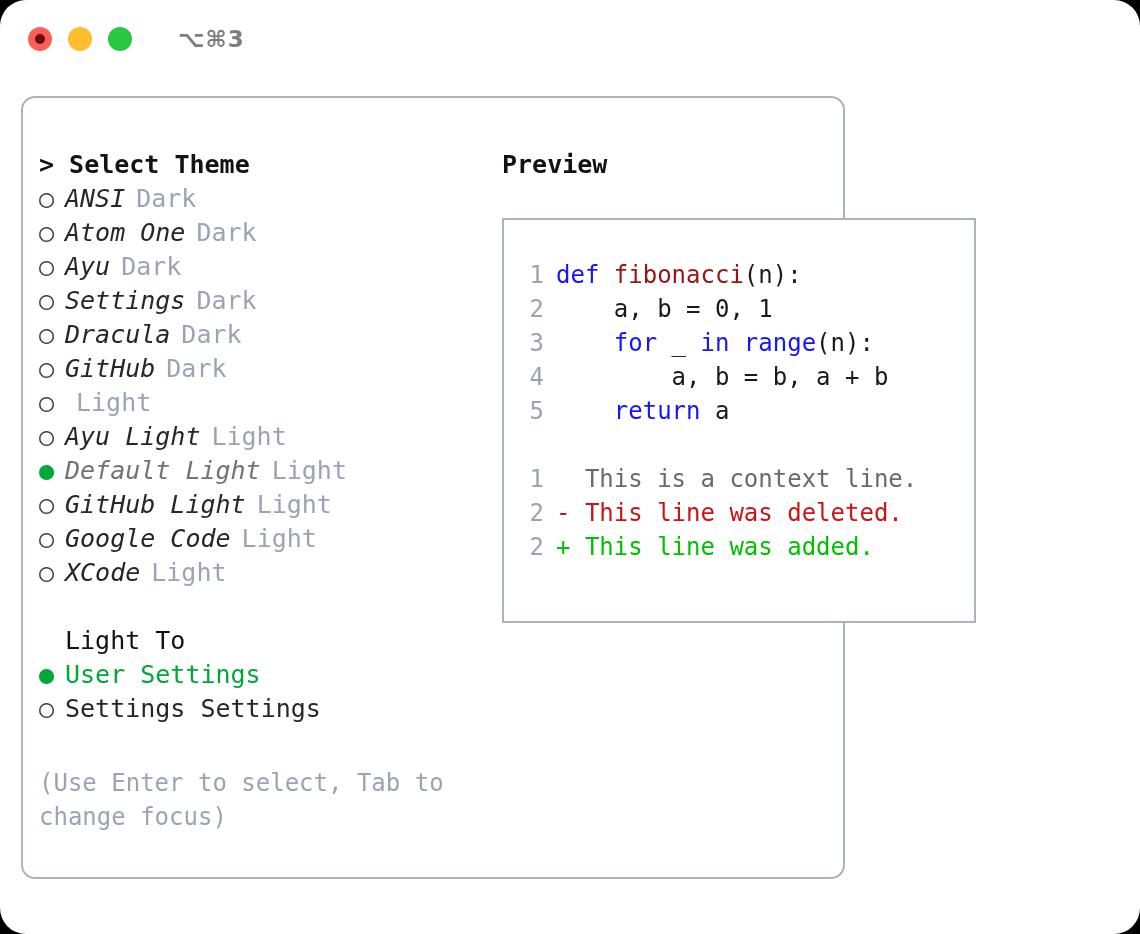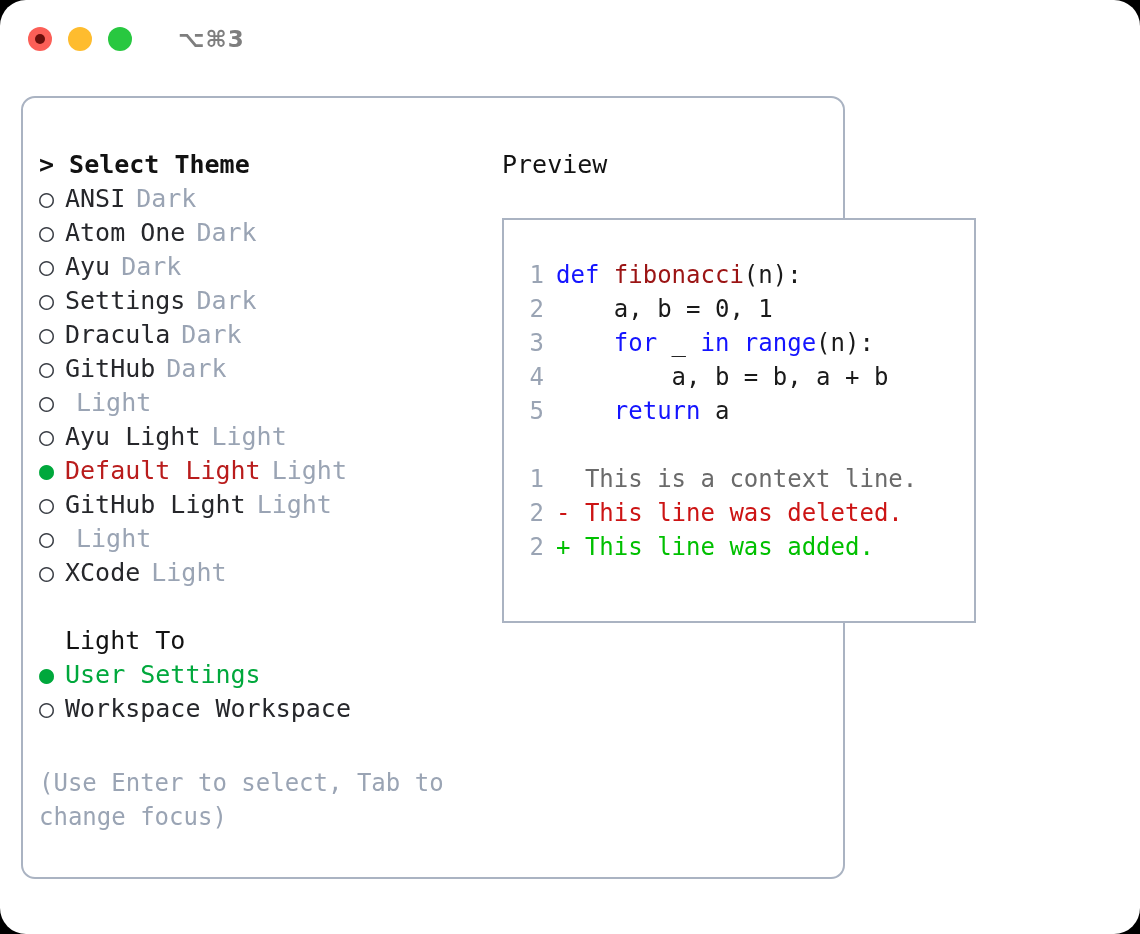--- a/index.html
+++ b/index.html
@@ -113,22 +113,22 @@
   }
   .marker {
     display: inline-block;
     width: 26px;
     flex: 0 0 26px;
     font-size: 25px;
     line-height: 34px;
     color: #3b3f46;
   }
   .theme-row.selected .marker { color: #00a83c; }
-  .theme-row.selected .theme-name { color: #b91c1c; }
-  .theme-name { color: #26272b; }
+  .theme-row.selected .theme-name { color: #737373; }
+  .theme-name { color: #26272b; font-style: italic; }
   .theme-tag {
     color: #9aa4b4;
     margin-left: 11px;
   }
 
   .spacer-gap { height: 34px; }
 
   .apply-heading {
     font-size: 25px;
     color: #121212;
@@ -159,21 +159,21 @@
 
   
   .right-col {
     position: absolute;
     left: 479px;
     top: 50px;
     width: 490px;
   }
   .preview-title {
     font-size: 25px;
-    font-weight: normal;
+    font-weight: bold;
     color: #121212;
     line-height: 34px;
     white-space: pre;
   }
   .preview-box {
     margin-top: 36px;
     width: 474px;
     height: 405px;
     border: 2px solid #aab3c2;
     background: #ffffff;
@@ -236,31 +236,31 @@
             <div class="theme-row"><span class="marker">○</span><span class="theme-name">ANSI</span><span class="theme-tag">Dark</span></div>
             <div class="theme-row"><span class="marker">○</span><span class="theme-name">Atom One</span><span class="theme-tag">Dark</span></div>
             <div class="theme-row"><span class="marker">○</span><span class="theme-name">Ayu</span><span class="theme-tag">Dark</span></div>
             <div class="theme-row"><span class="marker">○</span><span class="theme-name">Settings</span><span class="theme-tag">Dark</span></div>
             <div class="theme-row"><span class="marker">○</span><span class="theme-name">Dracula</span><span class="theme-tag">Dark</span></div>
             <div class="theme-row"><span class="marker">○</span><span class="theme-name">GitHub</span><span class="theme-tag">Dark</span></div>
             <div class="theme-row"><span class="marker">○</span><span class="theme-tag">Light</span></div>
             <div class="theme-row"><span class="marker">○</span><span class="theme-name">Ayu Light</span><span class="theme-tag">Light</span></div>
             <div class="theme-row selected"><span class="marker">●</span><span class="theme-name">Default Light</span><span class="theme-tag">Light</span></div>
             <div class="theme-row"><span class="marker">○</span><span class="theme-name">GitHub Light</span><span class="theme-tag">Light</span></div>
-            <div class="theme-row"><span class="marker">○</span><span class="theme-tag">Light</span></div>
+            <div class="theme-row"><span class="marker">○</span><span class="theme-name">Google Code</span><span class="theme-tag">Light</span></div>
             <div class="theme-row"><span class="marker">○</span><span class="theme-name">XCode</span><span class="theme-tag">Light</span></div>
           </div>
 
         <div class="spacer-gap"></div>
 
         <div class="apply-heading">Light To</div>
 
         <div id="apply-list">
             <div class="apply-row selected"><span class="marker">●</span><span class="apply-label">User Settings</span></div>
-            <div class="apply-row"><span class="marker">○</span><span class="apply-label">Workspace Workspace</span></div>
+            <div class="apply-row"><span class="marker">○</span><span class="apply-label">Settings Settings</span></div>
           </div>
 
         <div class="hint">(Use Enter to select, Tab to change focus)</div>
 
       </div>
 
       <div class="right-col">
 
         <div class="preview-title">Preview</div>
 

